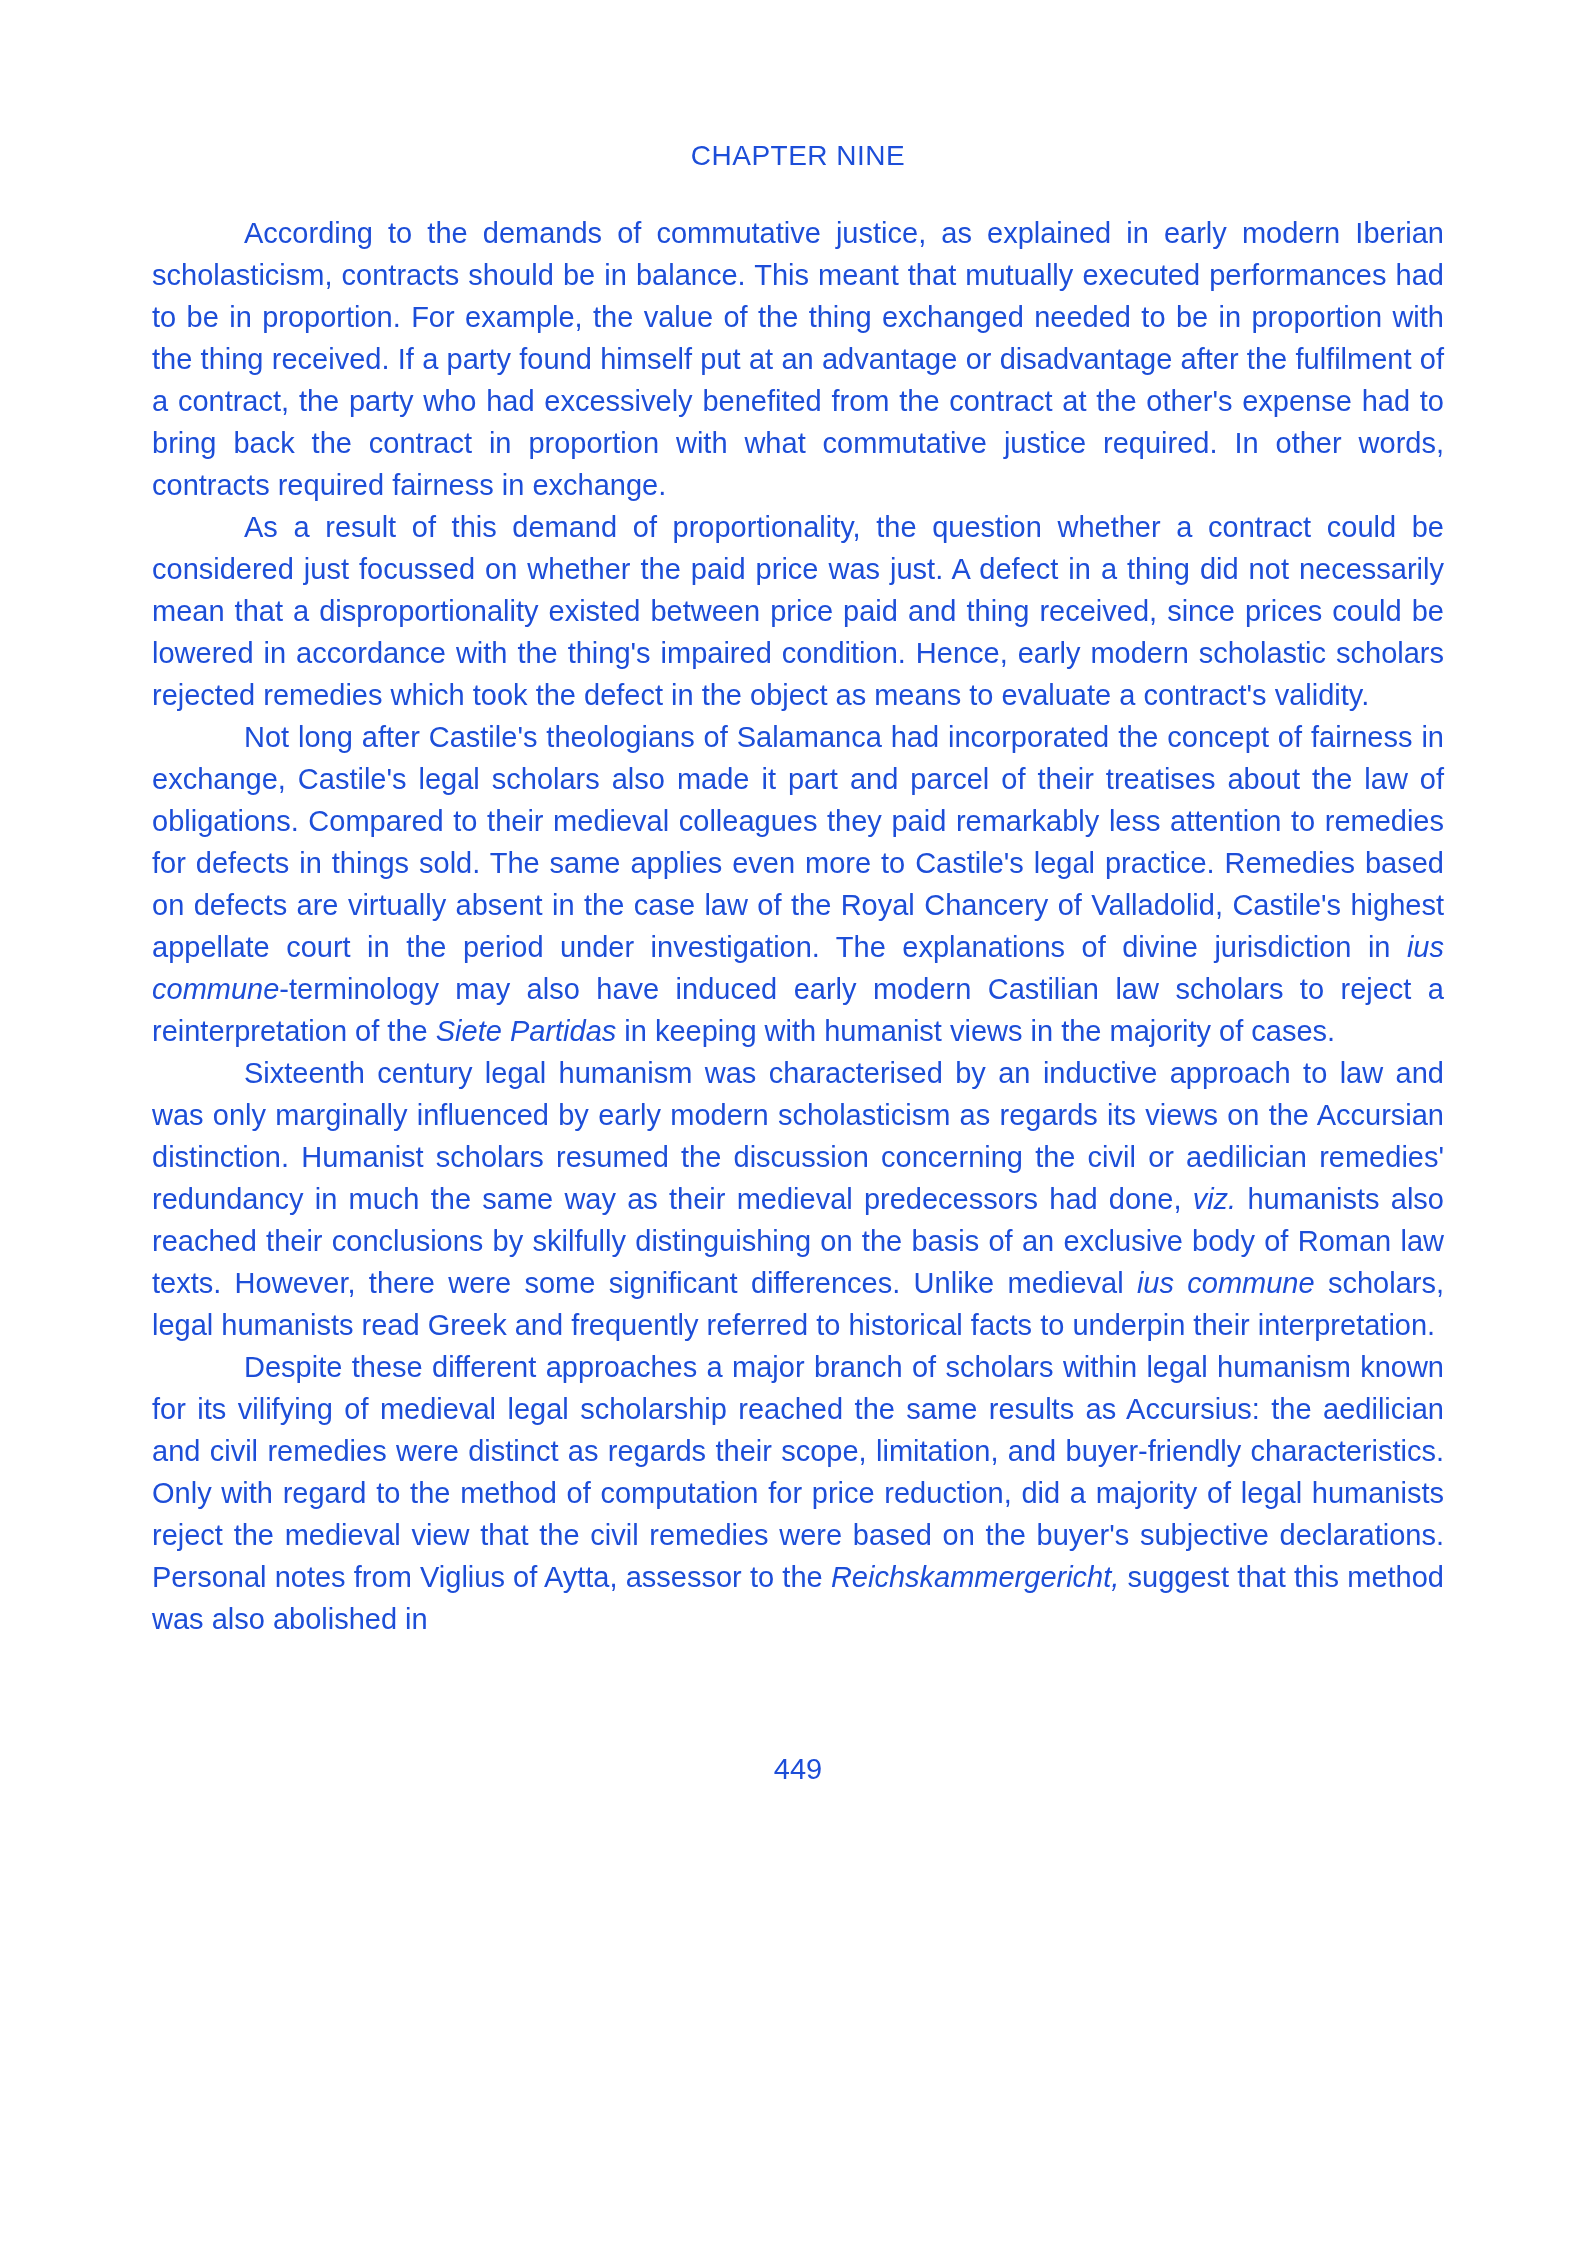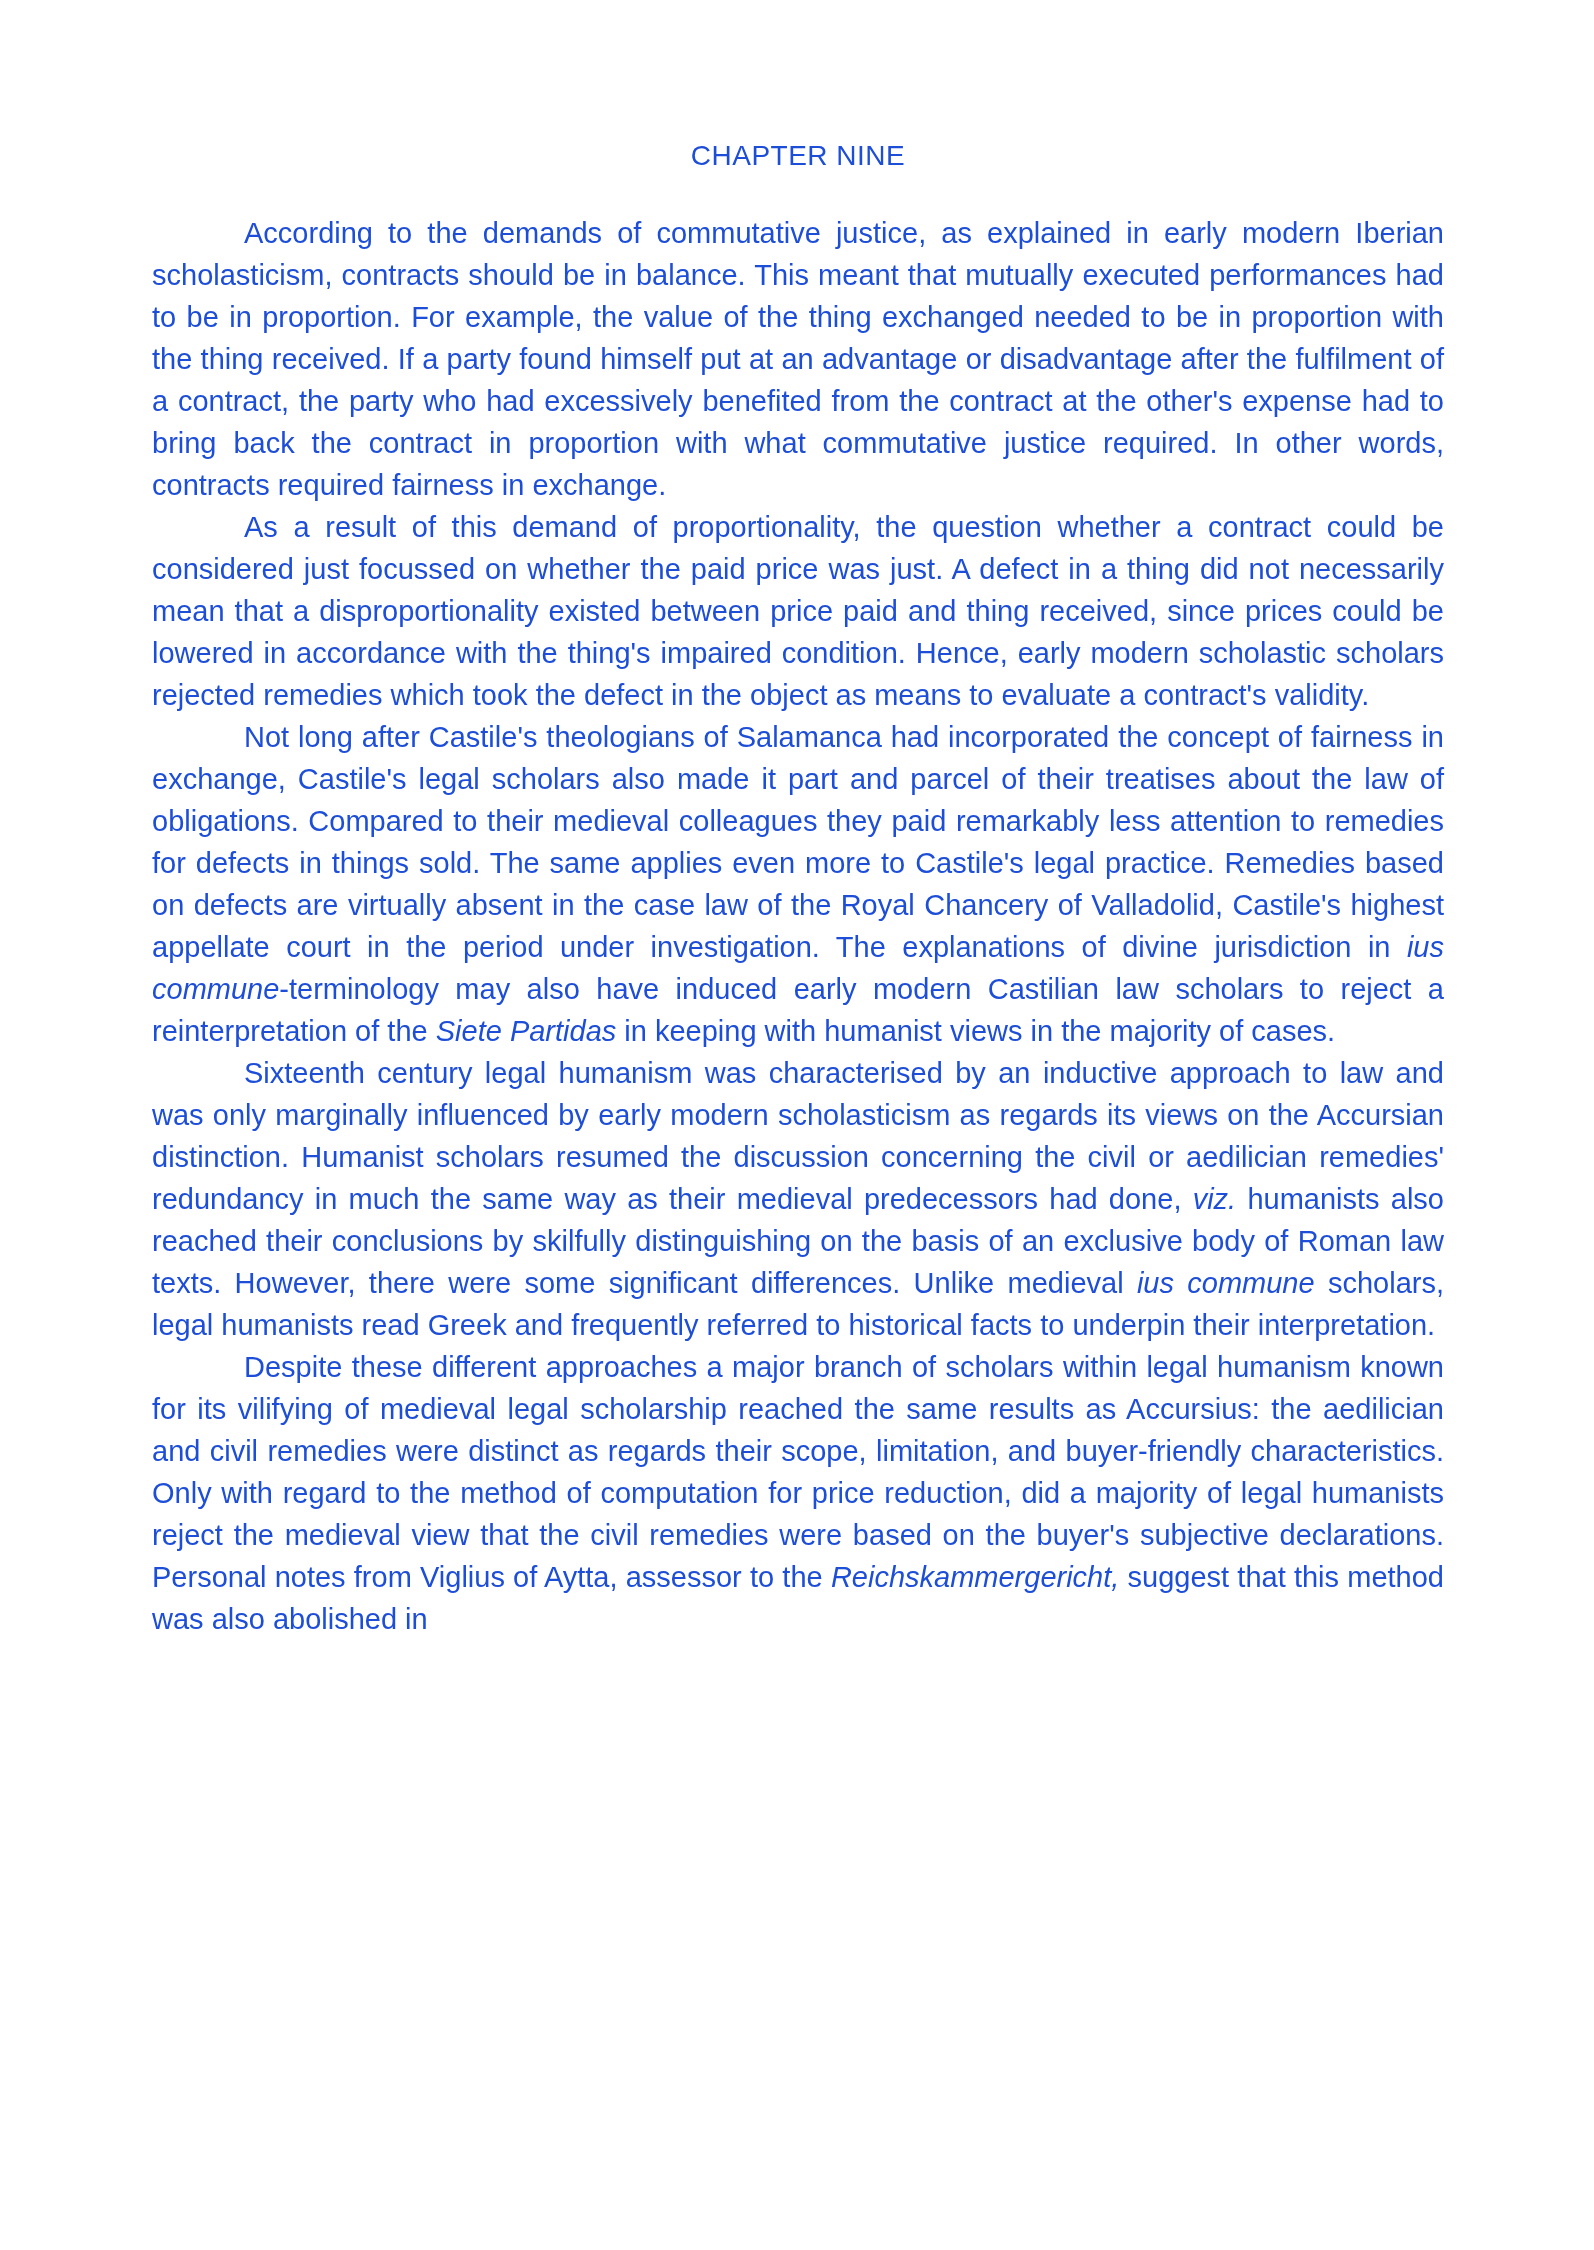--- a/index.html
+++ b/index.html
@@ -54,13 +54,14 @@
   <div class="chapter-header">CHAPTER NINE</div>
 
   <div class="body-text" id="body-text">
       <p class="indent"><span>According to the demands of commutative justice, as explained in early modern Iberian scholasticism, contracts should be in balance. This meant that mutually executed performances had to be in proportion. For example, the value of the thing exchanged needed to be in proportion with the thing received. If a party found himself put at an advantage or disadvantage after the fulfilment of a contract, the party who had excessively benefited from the contract at the other's expense had to bring back the contract in proportion with what commutative justice required. In other words, contracts required fairness in exchange.</span></p>
       <p class="indent"><span>As a result of this demand of proportionality, the question whether a contract could be considered just focussed on whether the paid price was just. A defect in a thing did not necessarily mean that a disproportionality existed between price paid and thing received, since prices could be lowered in accordance with the thing's impaired condition. Hence, early modern scholastic scholars rejected remedies which took the defect in the object as means to evaluate a contract's validity.</span></p>
       <p class="indent"><span>Not long after Castile's theologians of Salamanca had incorporated the concept of fairness in exchange, Castile's legal scholars also made it part and parcel of their treatises about the law of obligations. Compared to their medieval colleagues they paid remarkably less attention to remedies for defects in things sold. The same applies even more to Castile's legal practice. Remedies based on defects are virtually absent in the case law of the Royal Chancery of Valladolid, Castile's highest appellate court in the period under investigation. The explanations of divine jurisdiction in </span><span class="italic">ius commune</span><span>-terminology may also have induced early modern Castilian law scholars to reject a reinterpretation of the </span><span class="italic">Siete Partidas</span><span> in keeping with humanist views in the majority of cases.</span></p>
       <p class="indent"><span>Sixteenth century legal humanism was characterised by an inductive approach to law and was only marginally influenced by early modern scholasticism as regards its views on the Accursian distinction. Humanist scholars resumed the discussion concerning the civil or aedilician remedies' redundancy in much the same way as their medieval predecessors had done, </span><span class="italic">viz.</span><span> humanists also reached their conclusions by skilfully distinguishing on the basis of an exclusive body of Roman law texts. However, there were some significant differences. Unlike medieval </span><span class="italic">ius commune</span><span> scholars, legal humanists read Greek and frequently referred to historical facts to underpin their interpretation.</span></p>
       <p class="indent"><span>Despite these different approaches a major branch of scholars within legal humanism known for its vilifying of medieval legal scholarship reached the same results as Accursius: the aedilician and civil remedies were distinct as regards their scope, limitation, and buyer-friendly characteristics. Only with regard to the method of computation for price reduction, did a majority of legal humanists reject the medieval view that the civil remedies were based on the buyer's subjective declarations. Personal notes from Viglius of Aytta, assessor to the </span><span class="italic">Reichskammergericht,</span><span> suggest that this method was also abolished in</span></p>
     </div>
 
+  <div class="page-number">449</div>
 </div>
 
 </body></html>

